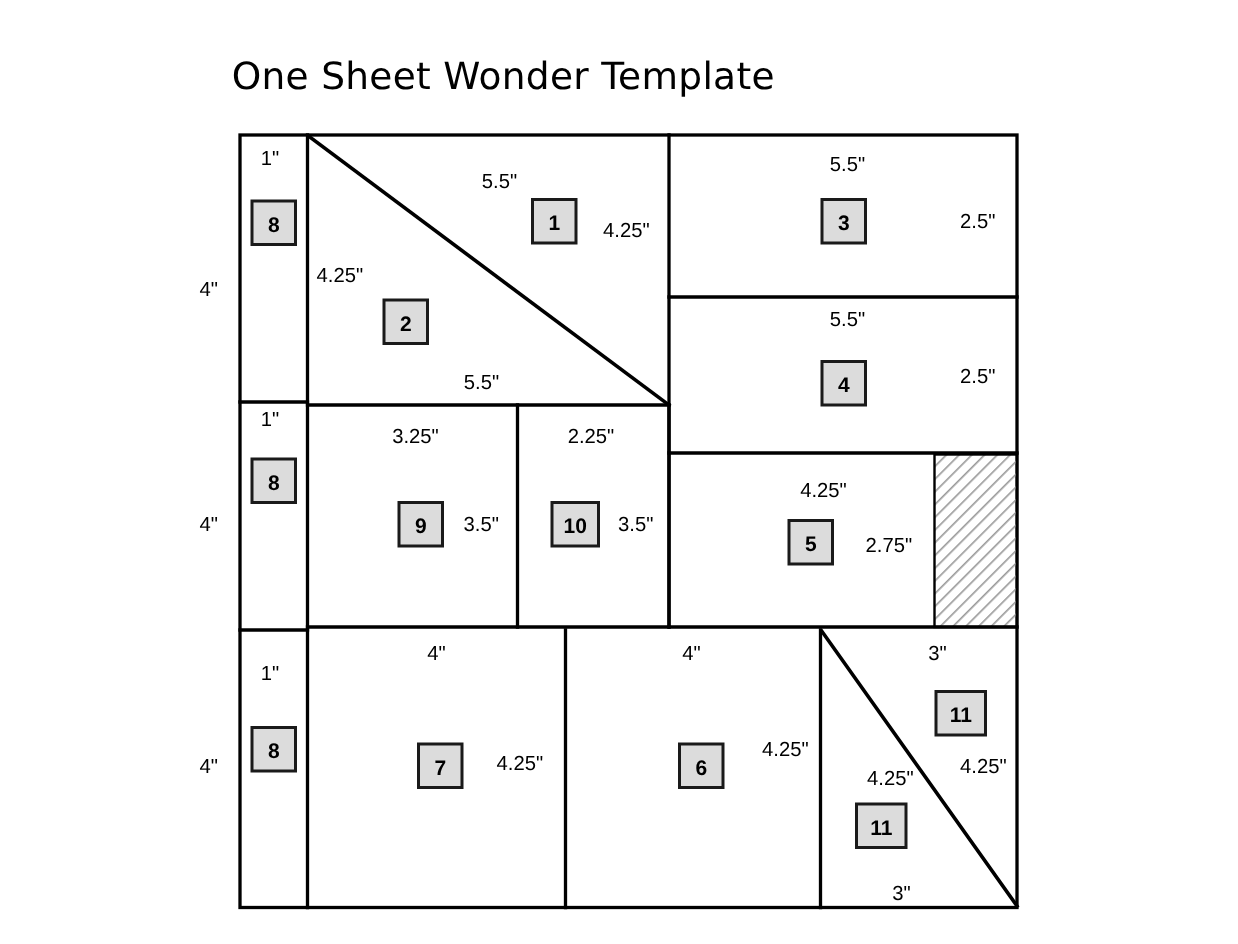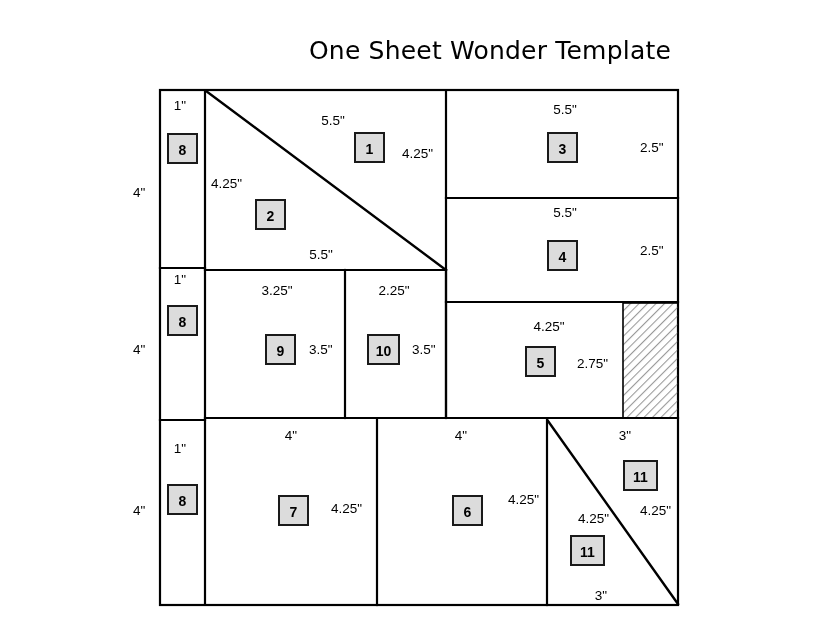--- a/index.html
+++ b/index.html
@@ -19,21 +19,21 @@
     position: relative;
     width: 825px;
     height: 629px;
     background: #ffffff;
   }
   #page-title {
     position: absolute;
     left: 0;
     top: 36px;
     width: 671px;
-    text-align: right;
+    text-align: center;
     font-size: 25px;
     font-weight: 400;
     letter-spacing: 0.2px;
     color: #000000;
     font-family: "DejaVu Sans", sans-serif;
   }
   #diagram-wrap {
     position: absolute;
     left: 0;
     top: 0;

